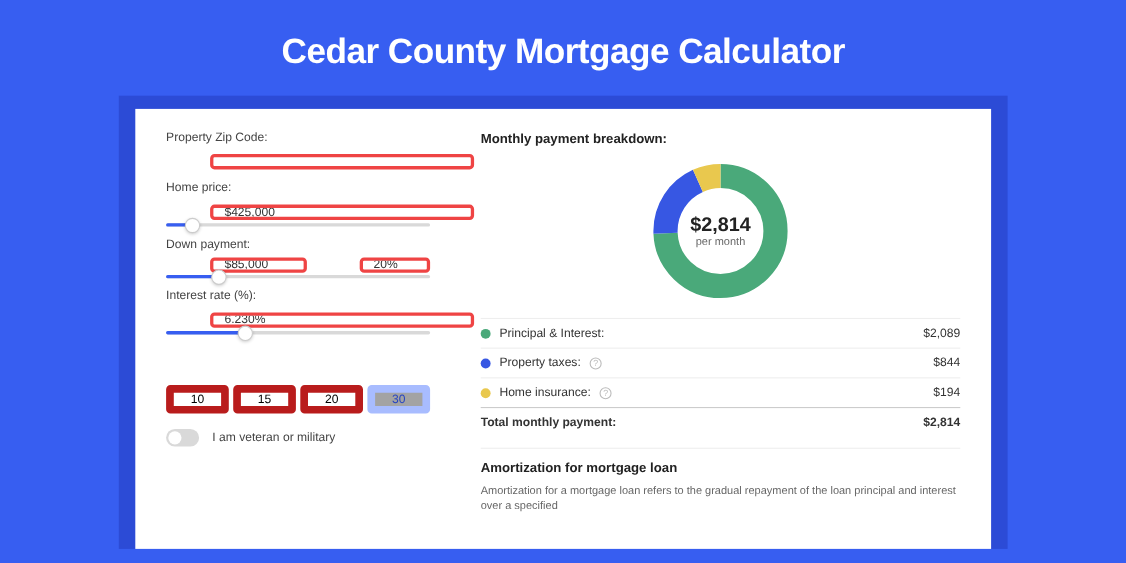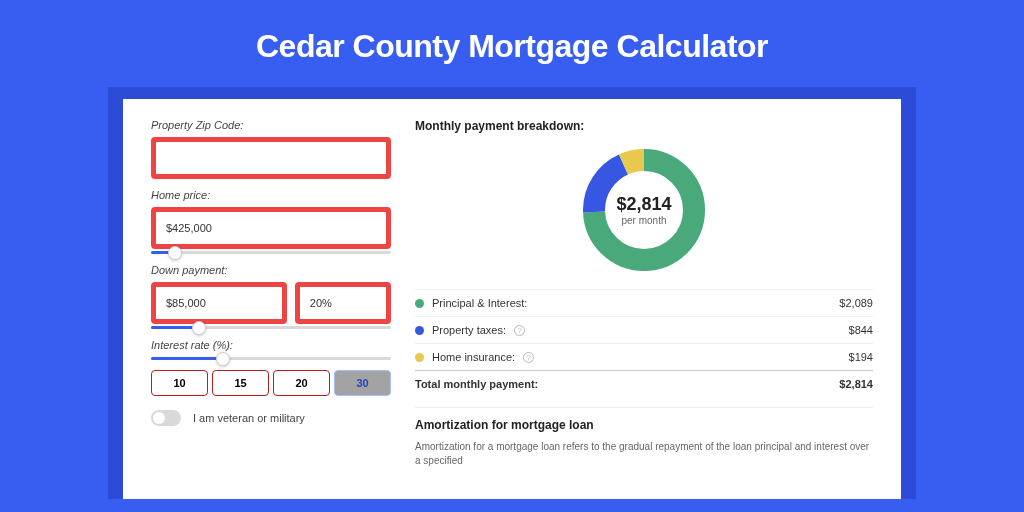--- a/index.html
+++ b/index.html
@@ -29,39 +29,39 @@
   .card {
     background: #fff;
     margin: 0 15px;
     padding: 20px 28px 0;
     display: flex;
     gap: 24px;
     height: 400px;
     overflow: hidden;
   }
   .left { width: 240px; flex-shrink: 0; }
-  .right { flex: 1; }
+  .right { flex: 1; margin-left: 22px; }
   .label {
     font-size: 11px;
     color: #444;
     margin-bottom: 6px;
     display: block;
-    font-style: italic;
   }
   .field {
     margin-bottom: 10px;
   }
   .input {
     width: 100%;
-    height: 42px;
-    border: 5px solid #ef4444;
+    height: 14px;
+    border: 3px solid #ef4444;
     border-radius: 4px;
     padding: 0 10px;
     font-size: 11px;
     color: #333;
+    margin-left: 40px;
   }
   .slider-track {
     position: relative;
     height: 3px;
     background: #d9d9d9;
     border-radius: 2px;
     margin-top: 2px;
     margin-bottom: 8px;
   }
   .slider-fill {
@@ -81,25 +81,26 @@
     box-shadow: 0 1px 3px rgba(0,0,0,0.2);
   }
   .row { display: flex; gap: 8px; }
   .row .input:first-child { flex: 1.6; }
   .row .input:last-child { flex: 1; }
   .periods { display: flex; gap: 4px; }
   .period-btn {
     flex: 1;
     height: 26px;
     font-size: 11px;
-    font-weight: 700;
-    border: 1px solid #b91c1c;
+    font-weight: 400;
+    border: 7px solid #b91c1c;
     background: #fff;
     border-radius: 4px;
     cursor: pointer;
+    margin-top: 36px;
   }
   .period-btn.active {
     background: #a3a3a3;
     border-color: #a8bcff;
     color: #2544c2;
   }
   .toggle-row {
     display: flex;
     align-items: center;
     gap: 12px;
@@ -227,20 +228,21 @@
         <input class="input" value="20%" style="">
       </div>
       <div class="slider-track">
         <div class="slider-fill" style="width:20%"></div>
         <div class="slider-thumb" style="left:20%"></div>
       </div>
     </div>
 
     <div class="field">
       <span class="label">Interest rate (%):</span>
+      <input class="input" value="6.230%" style="">
       <div class="slider-track">
         <div class="slider-fill" style="width:30%"></div>
         <div class="slider-thumb" style="left:30%"></div>
       </div>
     </div>
 
     <div class="field">
       <div class="periods">
         <button class="period-btn">10</button>
         <button class="period-btn">15</button>

